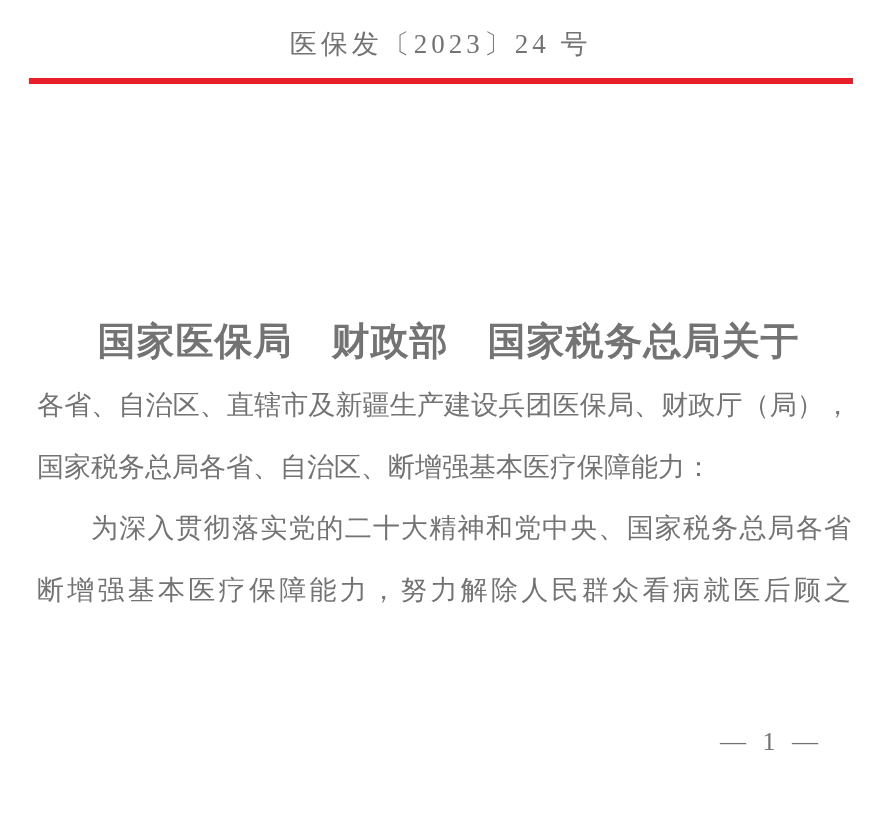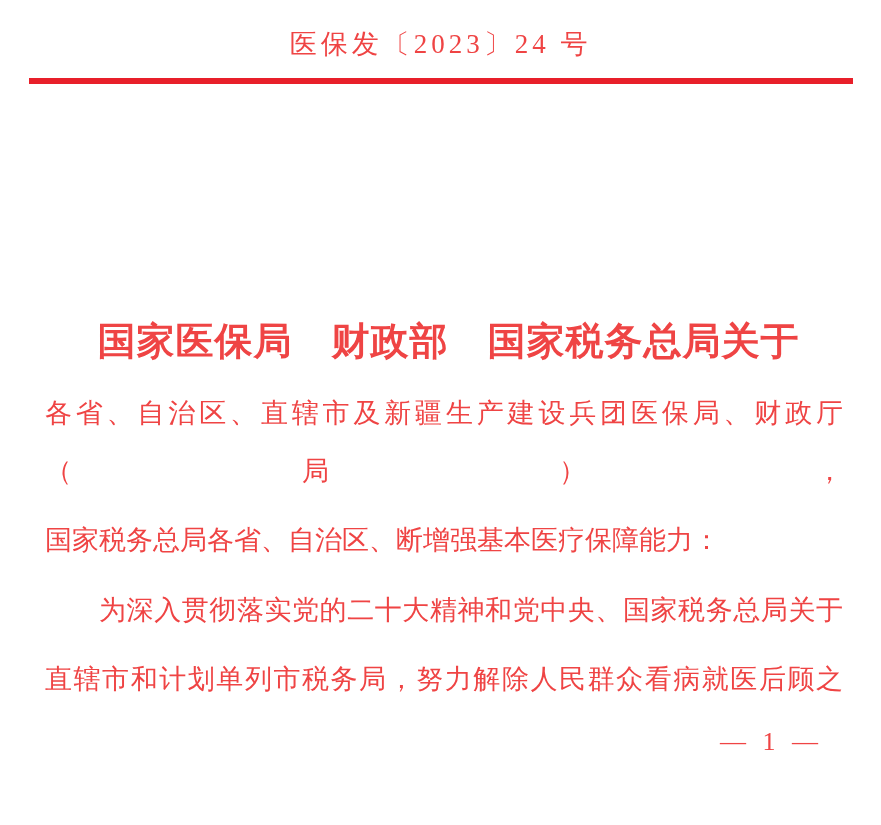--- a/index.html
+++ b/index.html
@@ -7,21 +7,21 @@
     padding: 0;
     background: #ffffff;
   }
   .page {
     position: relative;
     width: 881px;
     height: 825px;
     background: #ffffff;
     overflow: hidden;
     font-family: "Liberation Serif", "DejaVu Serif", serif;
-    color: #ef4444;
+    color: #737373;
   }
   .doc-number {
     position: absolute;
     top: 26px;
     left: 0;
     width: 100%;
     text-align: center;
     font-size: 27px;
     letter-spacing: 4px;
     white-space: pre;
@@ -52,21 +52,21 @@
   }
   .doc-body {
     position: absolute;
     top: 373px;
     left: 33px;
     width: 822px;
     font-size: 27px;
     line-height: 57.5px;
   }
   .doc-body p.line {
-    margin: 12px;
+    margin: 4px;
     padding: 0;
     text-align: justify;
   }
   .doc-body p.line.full {
     text-align-last: justify;
     text-justify: inter-character;
   }
   .doc-body p.line.indent {
     text-indent: 2em;
   }
@@ -88,19 +88,19 @@
 
   <div class="red-line" style="background: rgb(232, 31, 42);"></div>
 
   <h1 class="title">
     <span class="title-line">国家医保局　财政部　国家税务总局关于</span>
   </h1>
 
   <div class="doc-body">
     <p class="line full">各省、自治区、直辖市及新疆生产建设兵团医保局、财政厅（局），</p>
     <p class="line">国家税务总局各省、自治区、断增强基本医疗保障能力：</p>
-    <p class="line full indent">为深入贯彻落实党的二十大精神和党中央、国家税务总局关于</p>
-    <p class="line full">直辖市和计划单列市税务局，努力解除人民群众看病就医后顾之</p>
+    <p class="line full indent">为深入贯彻落实党的二十大精神和党中央、国家税务总局各省</p>
+    <p class="line full">断增强基本医疗保障能力，努力解除人民群众看病就医后顾之</p>
   </div>
 
   <div class="page-number">— 1 —</div>
 
 </div>
 
 </body></html>

